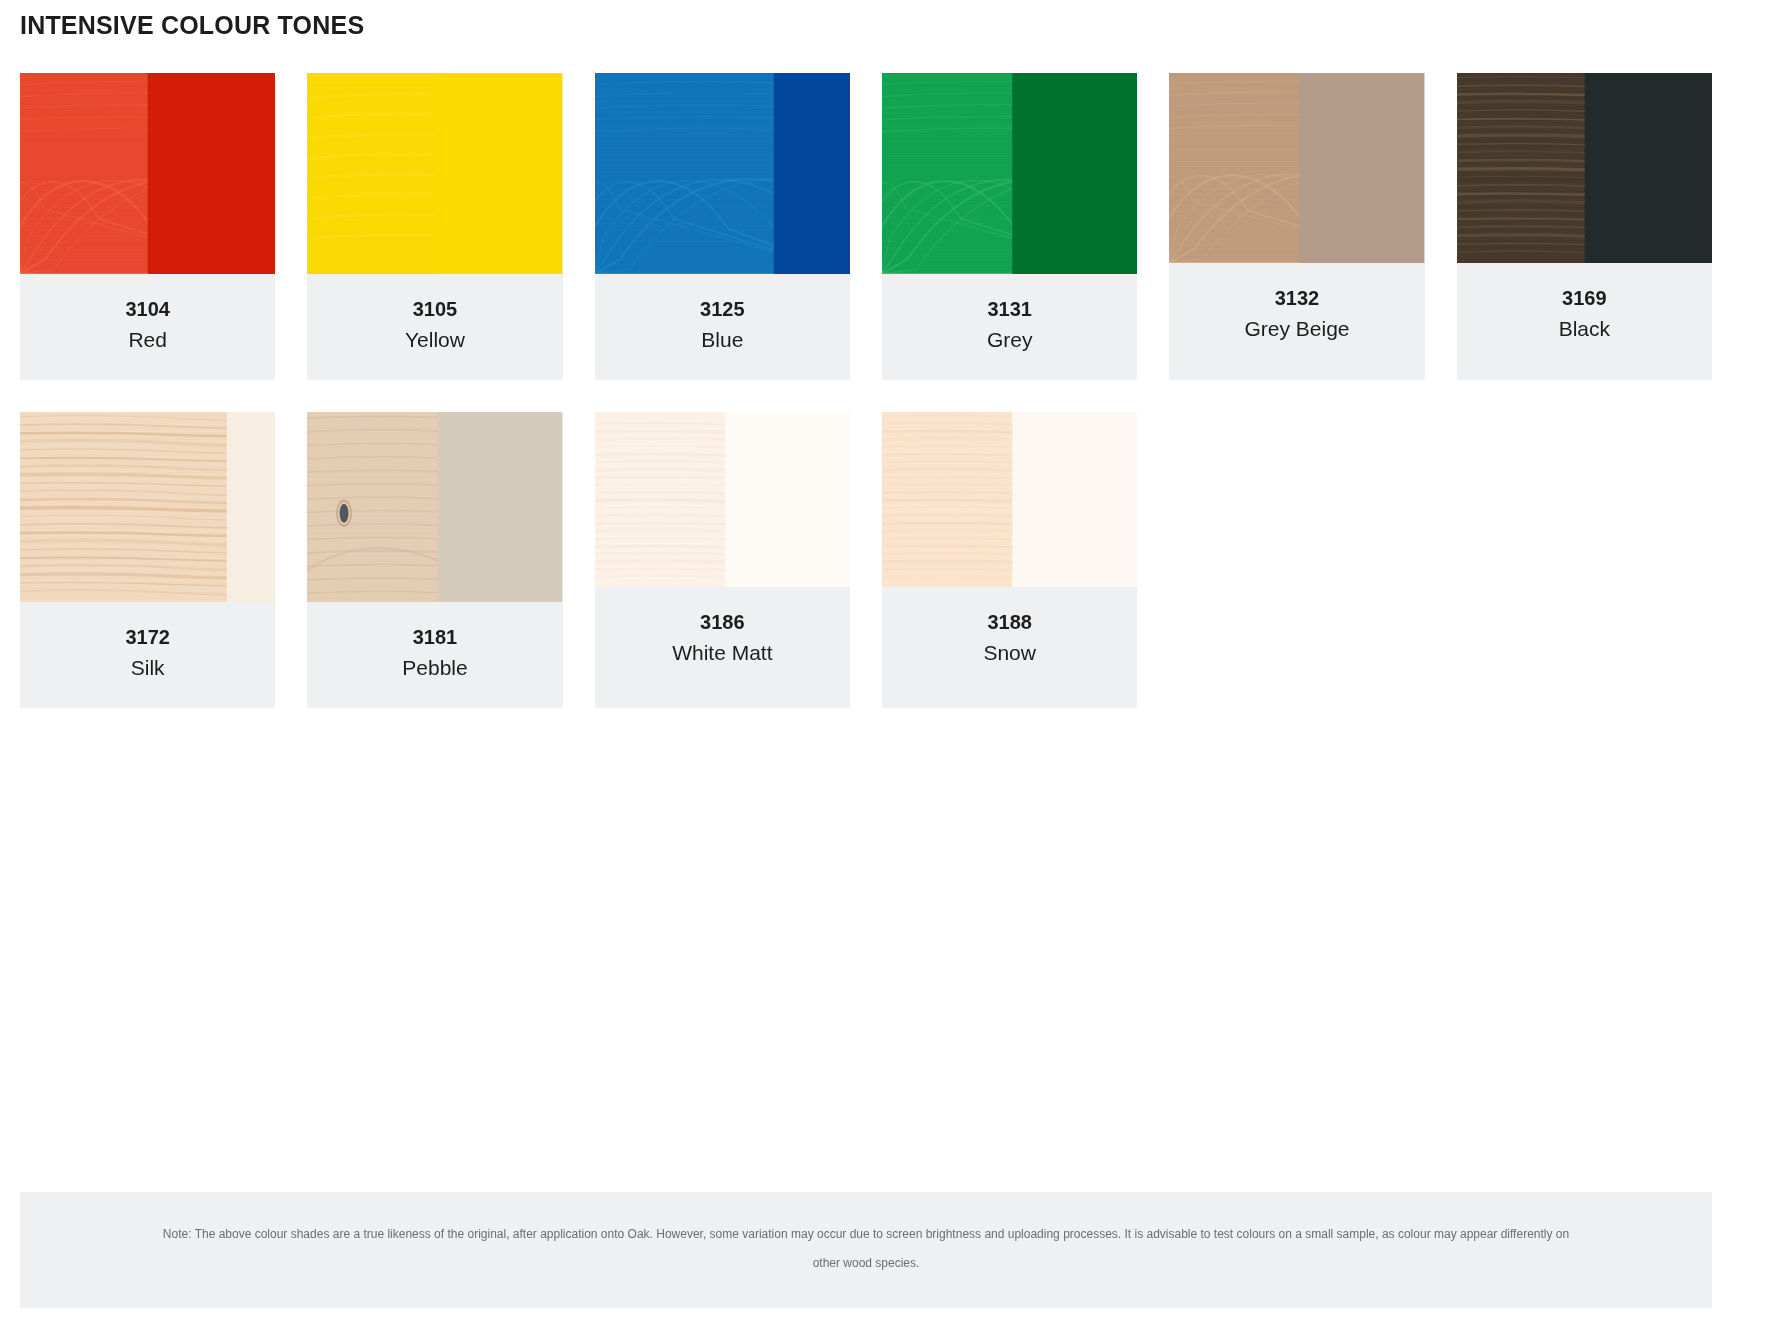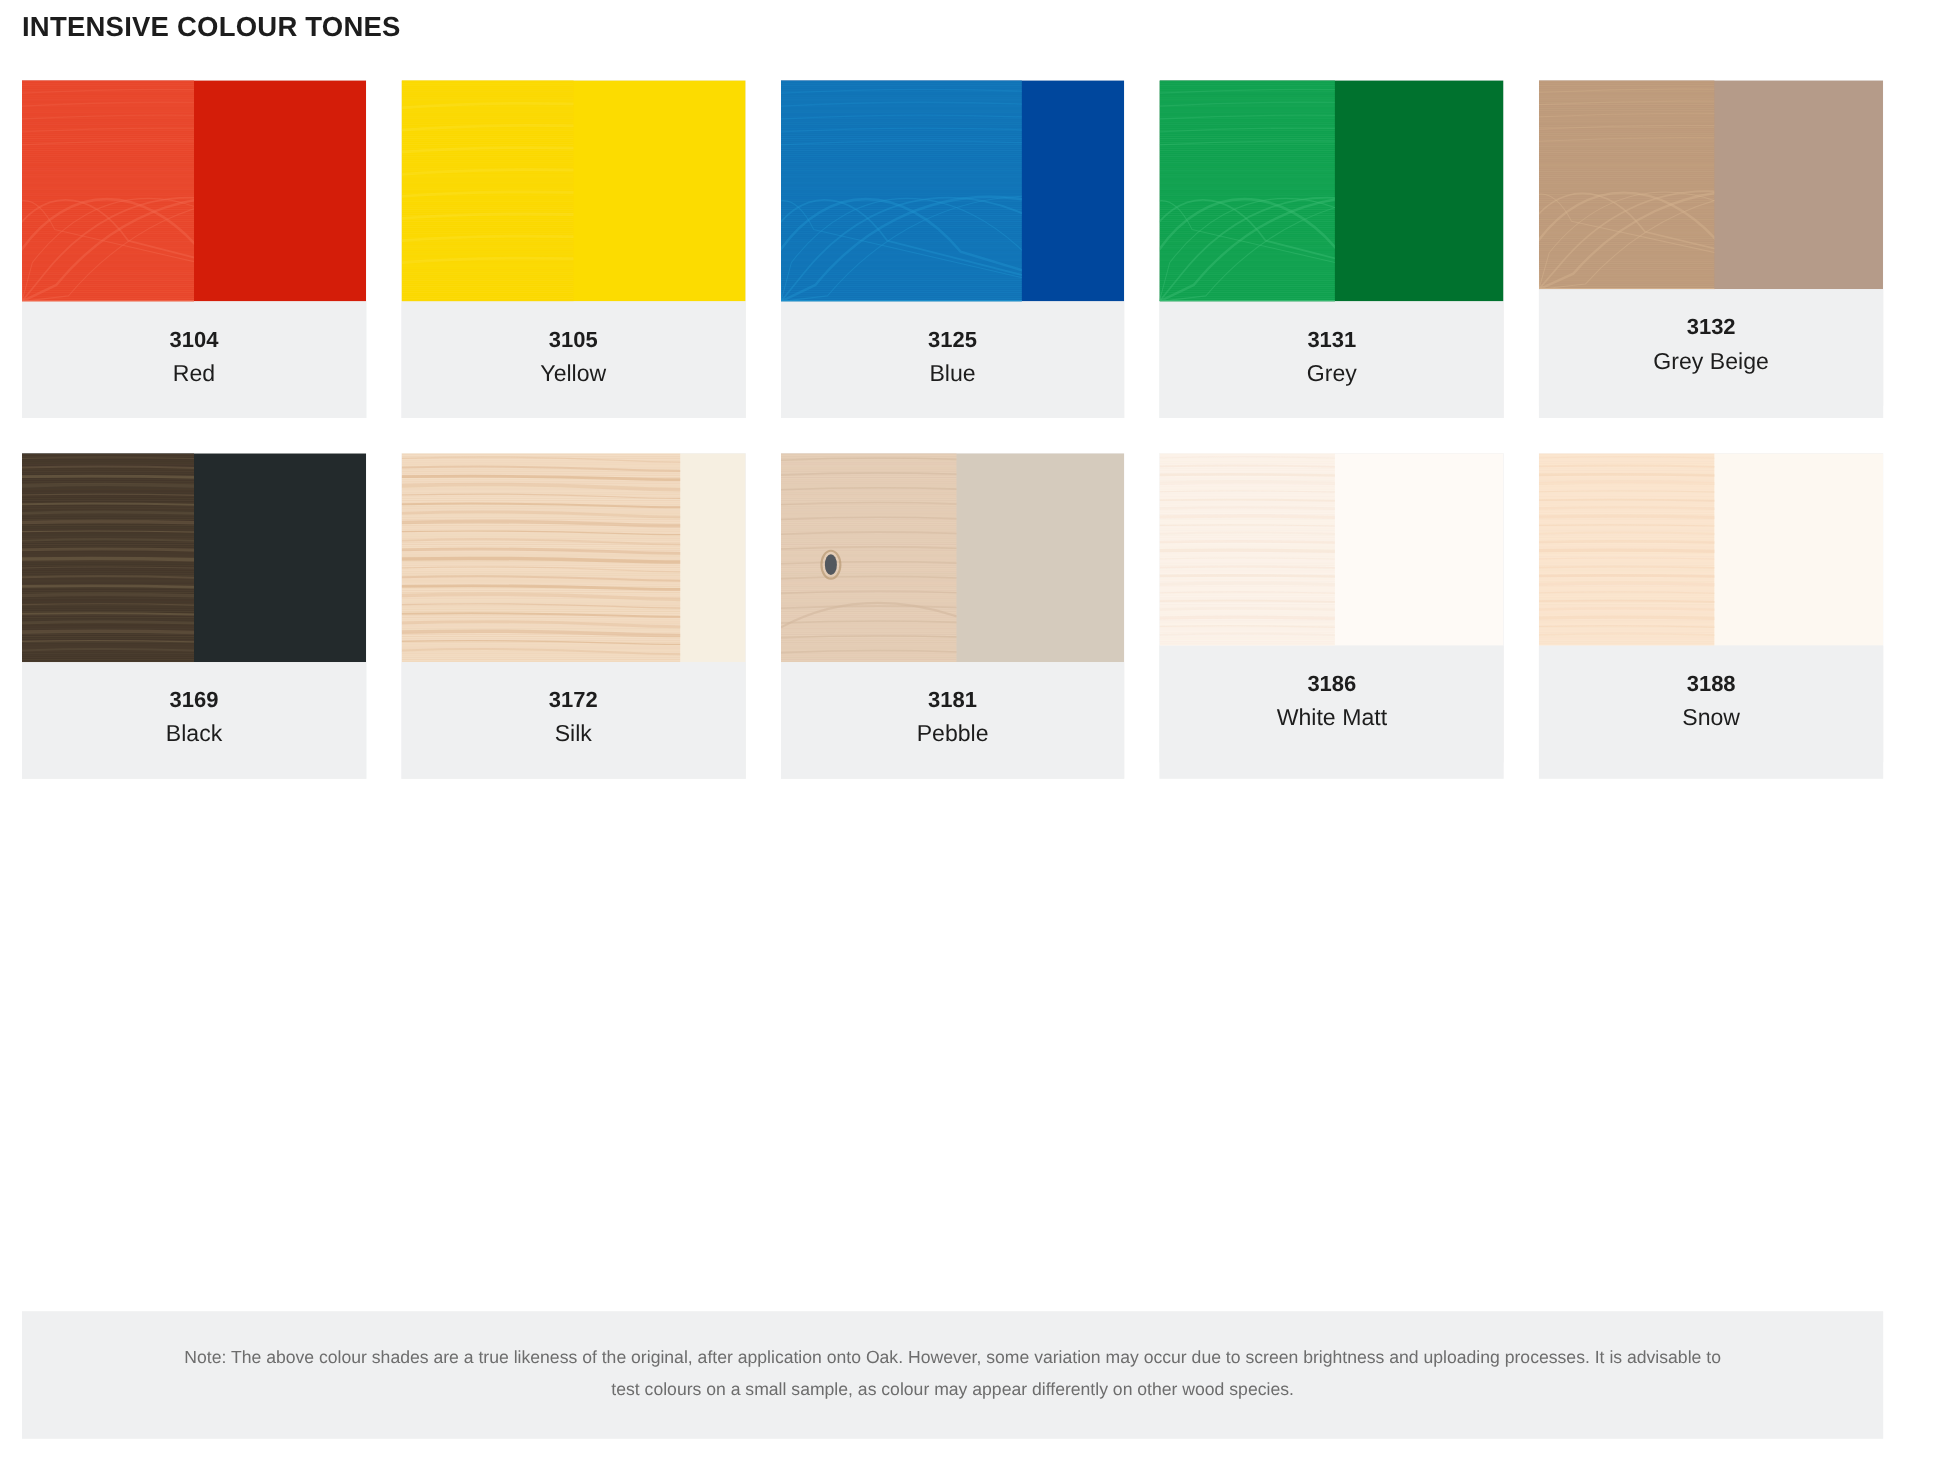--- a/index.html
+++ b/index.html
@@ -20,21 +20,21 @@
   .page-title {
     font-size: 25px;
     font-weight: bold;
     color: #1d1d1d;
     letter-spacing: 0.2px;
     padding: 8px 0 0 10px;
     line-height: 34px;
   }
   .grid {
     display: grid;
-    grid-template-columns: repeat(5, 1fr);
+    grid-template-columns: repeat(6, 1fr);
     column-gap: 60px;
     row-gap: 49px;
     margin-top: 31px;
     padding: 0 10px;
     gap: 32px;
   }
   .card {
     display: flex;
     flex-direction: column;
     background: #eff0f1;
@@ -69,21 +69,21 @@
   .note-box {
     position: absolute;
     left: 20px;
     right: 20px;
     bottom: 26px;
     background: #eff0f1;
     padding: 28px 140px 30px 140px;
     text-align: center;
   }
   .note-text {
-    font-size: 16px;
+    font-size: 12px;
     line-height: 29px;
     color: #6d6d6d;
   }
   
   .row-1 .swatch { height: 201px; }
   .row-2 .swatch { height: 190px; }
   .row-3 .swatch { height: 175px; }
 </style>
 </head>
 <body>

